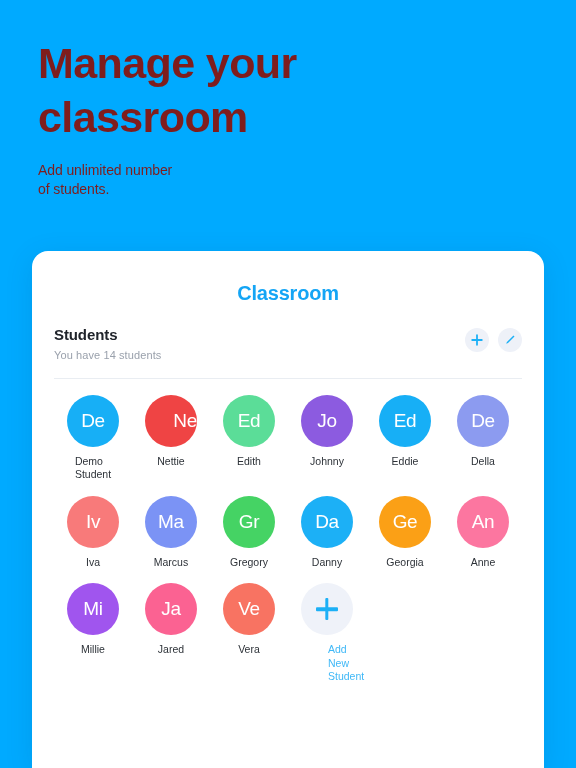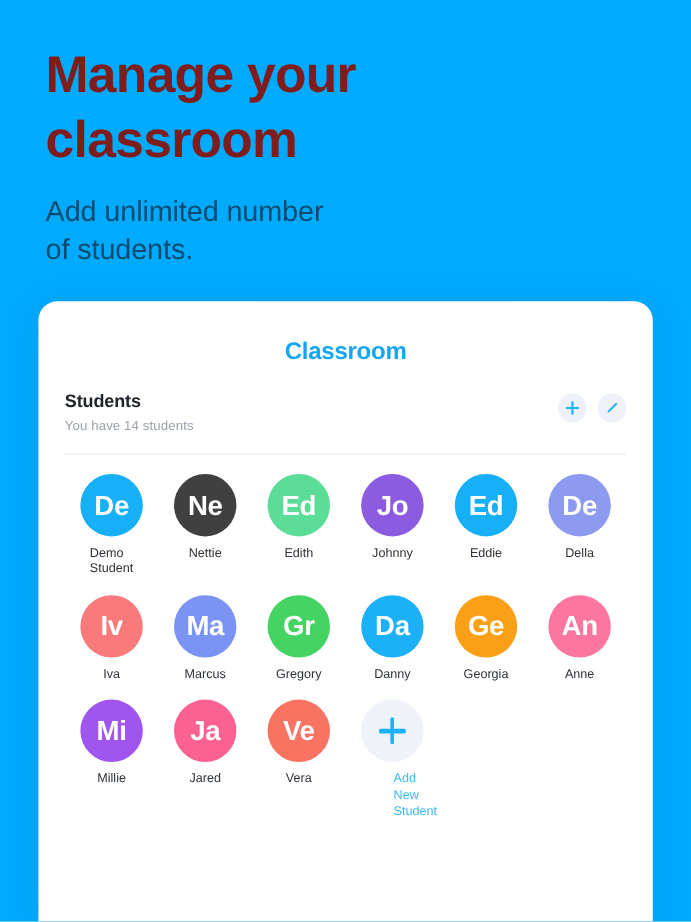--- a/index.html
+++ b/index.html
@@ -25,22 +25,22 @@
   .hero-title {
     color: #7f1d1d;
     font-size: 43px;
     line-height: 1.26;
     font-weight: 700;
     letter-spacing: -0.6px;
     white-space: pre-line;
   }
 
   .hero-subtitle {
-    color: #0c4a6e;
-    font-size: 24px;
+    color: #7f1d1d;
+    font-size: 14px;
     line-height: 1.33;
     font-weight: 400;
     letter-spacing: -0.1px;
     margin-top: 17px;
     white-space: pre-line;
   }
 
   
   .card {
     position: absolute;
@@ -126,22 +126,22 @@
   }
 
   .avatar {
     width: 52px;
     height: 52px;
     border-radius: 50%;
     display: flex;
     align-items: center;
     justify-content: center;
     color: #ffffff;
-    font-size: 23px;
-    font-weight: 700;
+    font-size: 19px;
+    font-weight: 400;
     letter-spacing: -0.3px;
   }
 
   .student-name {
     margin-top: 8px;
     font-size: 10.5px;
     line-height: 1.28;
     color: #2D3238;
     text-align: left;
     white-space: pre-line;
@@ -225,21 +225,21 @@
 
     <div class="student">
       <div class="avatar" style="background: rgb(23, 175, 246);">
           <span>De</span>
         </div>
       <div class="student-name">Demo
 Student</div>
     </div>
 
     <div class="student">
-      <div class="avatar" style="background: #404040;">
+      <div class="avatar" style="background: #ef4444; justify-content: flex-end;">
           <span>Ne</span>
         </div>
       <div class="student-name">Nettie</div>
     </div>
 
     <div class="student">
       <div class="avatar" style="background: rgb(91, 221, 152);">
           <span>Ed</span>
         </div>
       <div class="student-name">Edith</div>

